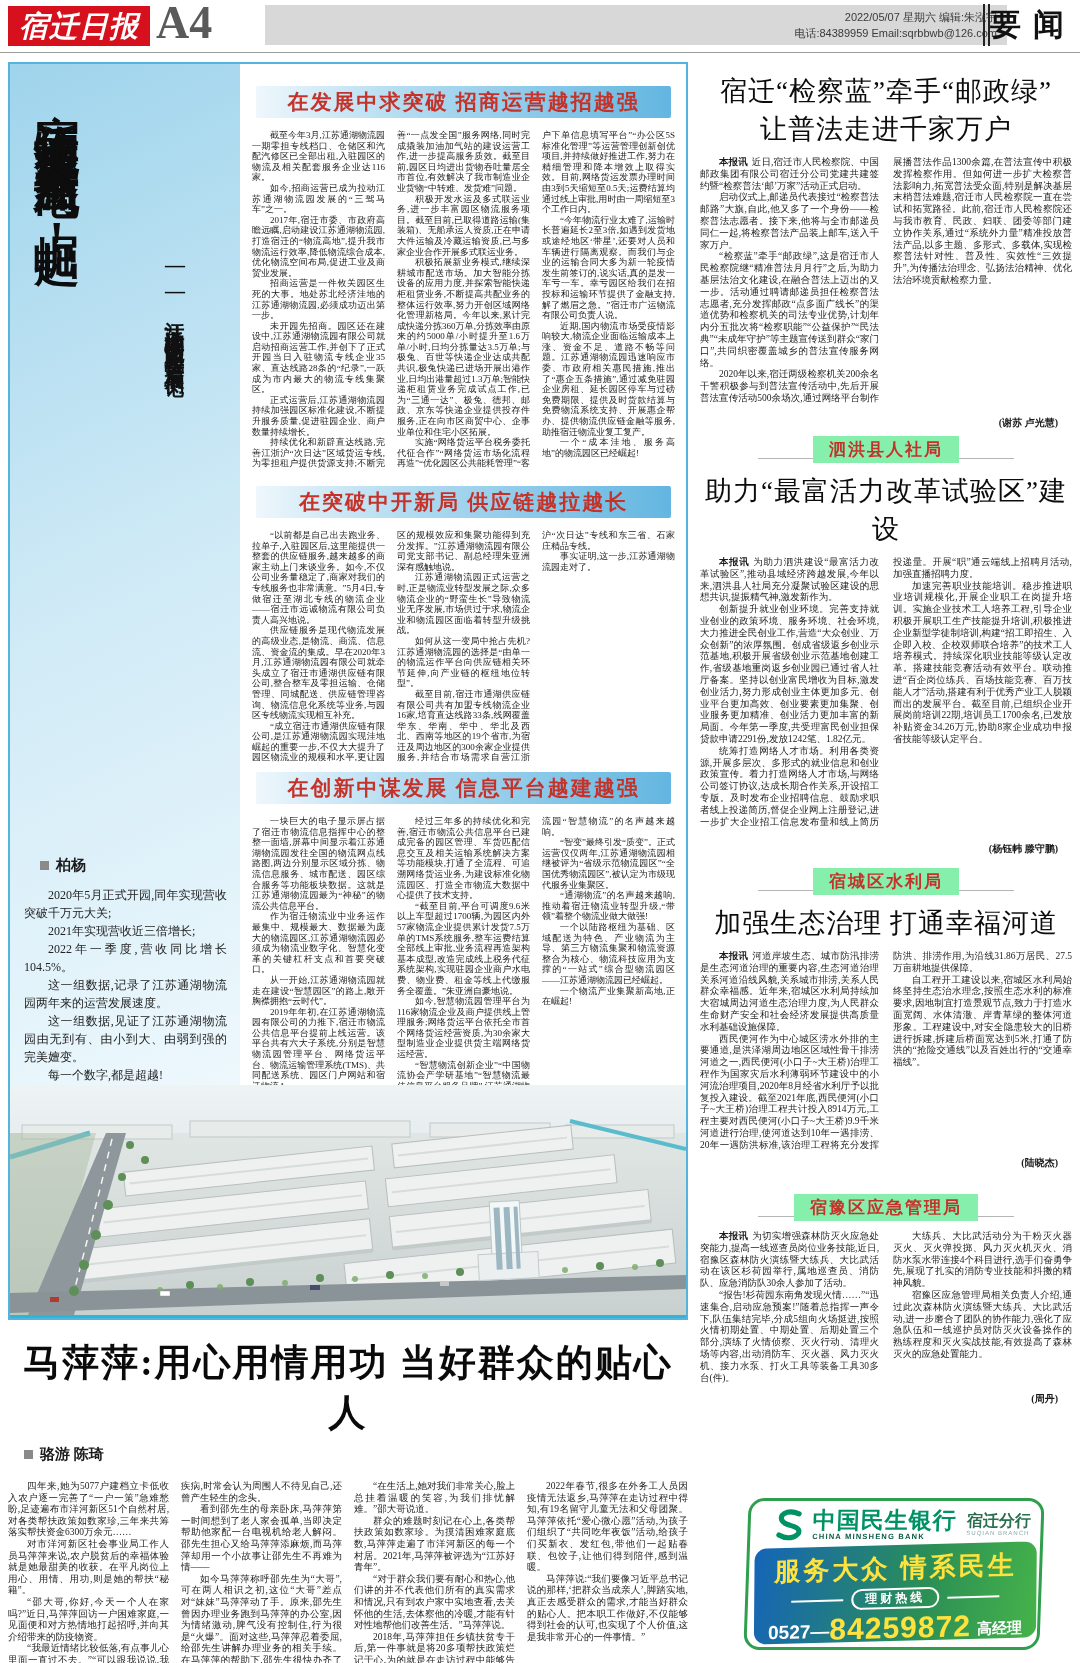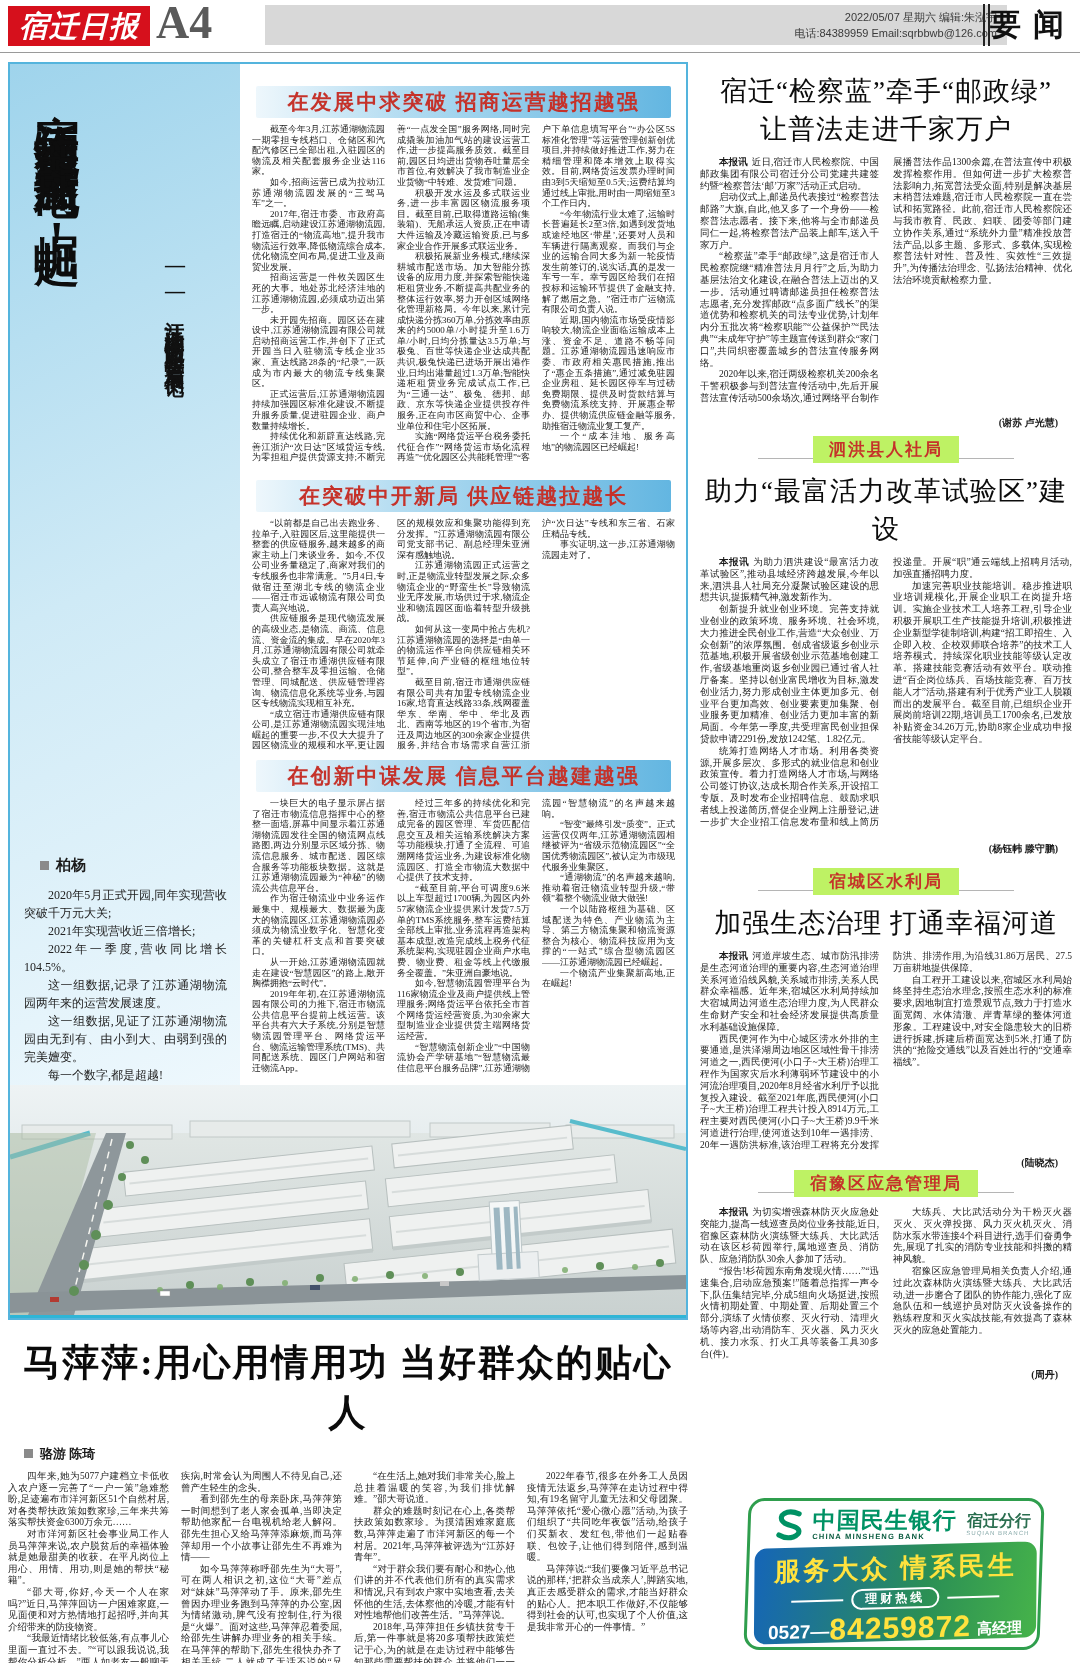--- a/index.html
+++ b/index.html
@@ -28,34 +28,34 @@
   .f-author{position:absolute;left:30px;top:792px;font-size:15px;font-weight:700;}
   .sq{display:inline-block;width:9px;height:9px;background:#8a8a8a;margin-right:7px;}
   .f-intro{position:absolute;left:14px;top:822px;width:203px;font-size:12px;line-height:18px;color:#222;}
   .f-intro .ipara{margin:0;text-indent:2em;text-align:justify;}
   .center{position:absolute;left:230px;top:0;width:447px;height:1024px;padding:0 12px;box-sizing:border-box;}
   .sec-bar{margin:0 4px;height:32px;line-height:32px;text-align:center;font-size:21px;font-weight:900;
         color:#c5322a;letter-spacing:2px;border-radius:2px;
         background:linear-gradient(90deg,#eef7fc 0%,#b3dcf1 35%,#63b6e1 100%);}
   .sec-bar.first{margin-top:22px;}
   .sec-bar.mid{margin-top:8px;}
-  .sec-body{column-count:3;column-gap:12px;column-fill:auto;overflow:hidden;margin-top:6px;
+  .sec-body{column-count:3;column-gap:12px;column-fill:auto;overflow:hidden;margin-top:12px;
         font-size:9px;line-height:10.6px;text-align:justify;}
   #s1-body{height:348px;} #s2-body{height:234px;} #s3-body{height:284px;}
   .para{margin:0;text-indent:2em;}
   .photo-wrap{position:absolute;left:0;bottom:0;width:676px;height:230px;border-bottom:3px solid #2fb5d6;
         box-sizing:content-box;overflow:hidden;}
   
   #right-col{position:absolute;left:700px;top:62px;width:372px;height:1601px;}
   .r-art{position:absolute;left:0;width:372px;}
-  #art1{top:10px;} #art2{top:374px;} #art3{top:806px;} #art4{top:1108px;}
+  #art1{top:10px;} #art2{top:374px;} #art3{top:806px;} #art4{top:1132px;}
   .r-title{margin:0;text-align:center;font-size:27px;font-weight:400;line-height:38px;letter-spacing:1px;color:#0c0c0c;}
   .kicker-wrap{position:relative;text-align:center;height:28px;margin-bottom:8px;}
   .kicker-line{position:absolute;left:50%;transform:translateX(-50%);bottom:5px;width:256px;border-top:1px solid #b5b5b5;}
-  .kicker{position:relative;z-index:1;display:inline-block;background:#bef264;color:#c5322a;
+  .kicker{position:relative;z-index:1;display:inline-block;background:#86efac;color:#c5322a;
         font-size:17px;font-weight:700;padding:2px 16px;letter-spacing:2px;}
   .r-body{column-count:2;column-gap:14px;column-fill:auto;overflow:hidden;margin-top:9px;
         font-size:9.5px;line-height:11.8px;text-align:justify;}
   #a1-body{height:256px;} #a2-body{height:282px;} #a3-body{height:202px;} #a4-body{height:158px;}
   .lead{font-weight:700;margin-right:4px;}
   .r-byline{text-align:right;font-weight:700;font-size:10px;padding:3px 14px 0 0;}
   
   .ad{position:absolute;left:46px;top:1436px;width:296px;height:152px;background:#ffffff;
       border:3px solid #2f9e4d;border-radius:16px;transform:skewX(-2deg);box-sizing:border-box;
       font-family:"Liberation Sans","DejaVu Sans",sans-serif;}
@@ -74,21 +74,21 @@
   .ad-hl-line{width:52px;height:2px;background:#fff;}
   .ad-pill{margin:0 8px;border:2px solid #fff;border-radius:12px;color:#fff;font-size:12px;
       font-weight:700;padding:0 12px;letter-spacing:3px;line-height:17px;}
   .ad-phone-row{text-align:center;margin-top:2px;color:#fff;font-weight:900;}
   .ad-prefix{font-size:19px;vertical-align:2px;}
   .ad-number{font-size:30px;color:#ffe23e;letter-spacing:1px;}
   .ad-manager{font-size:15px;margin-left:6px;vertical-align:2px;}
   
   #bottom-article{position:absolute;left:8px;top:1322px;width:680px;height:341px;}
   .b-title{margin:16px 0 0;text-align:center;font-size:37px;font-weight:900;letter-spacing:2px;color:#0a0a0a;}
-  .b-byline{margin:7px 0 8px 16px;font-size:13px;font-weight:700;}
+  .b-byline{margin:7px 0 17px 16px;font-size:15px;font-weight:700;}
   .b-body{column-count:4;column-gap:12px;column-fill:auto;overflow:hidden;height:232px;
       font-size:9.5px;line-height:11.6px;text-align:justify;}
 </style>
 </head>
 <body>
 
 <div id="page">
 
   <header>
     <div class="logo">宿迁日报</div>

